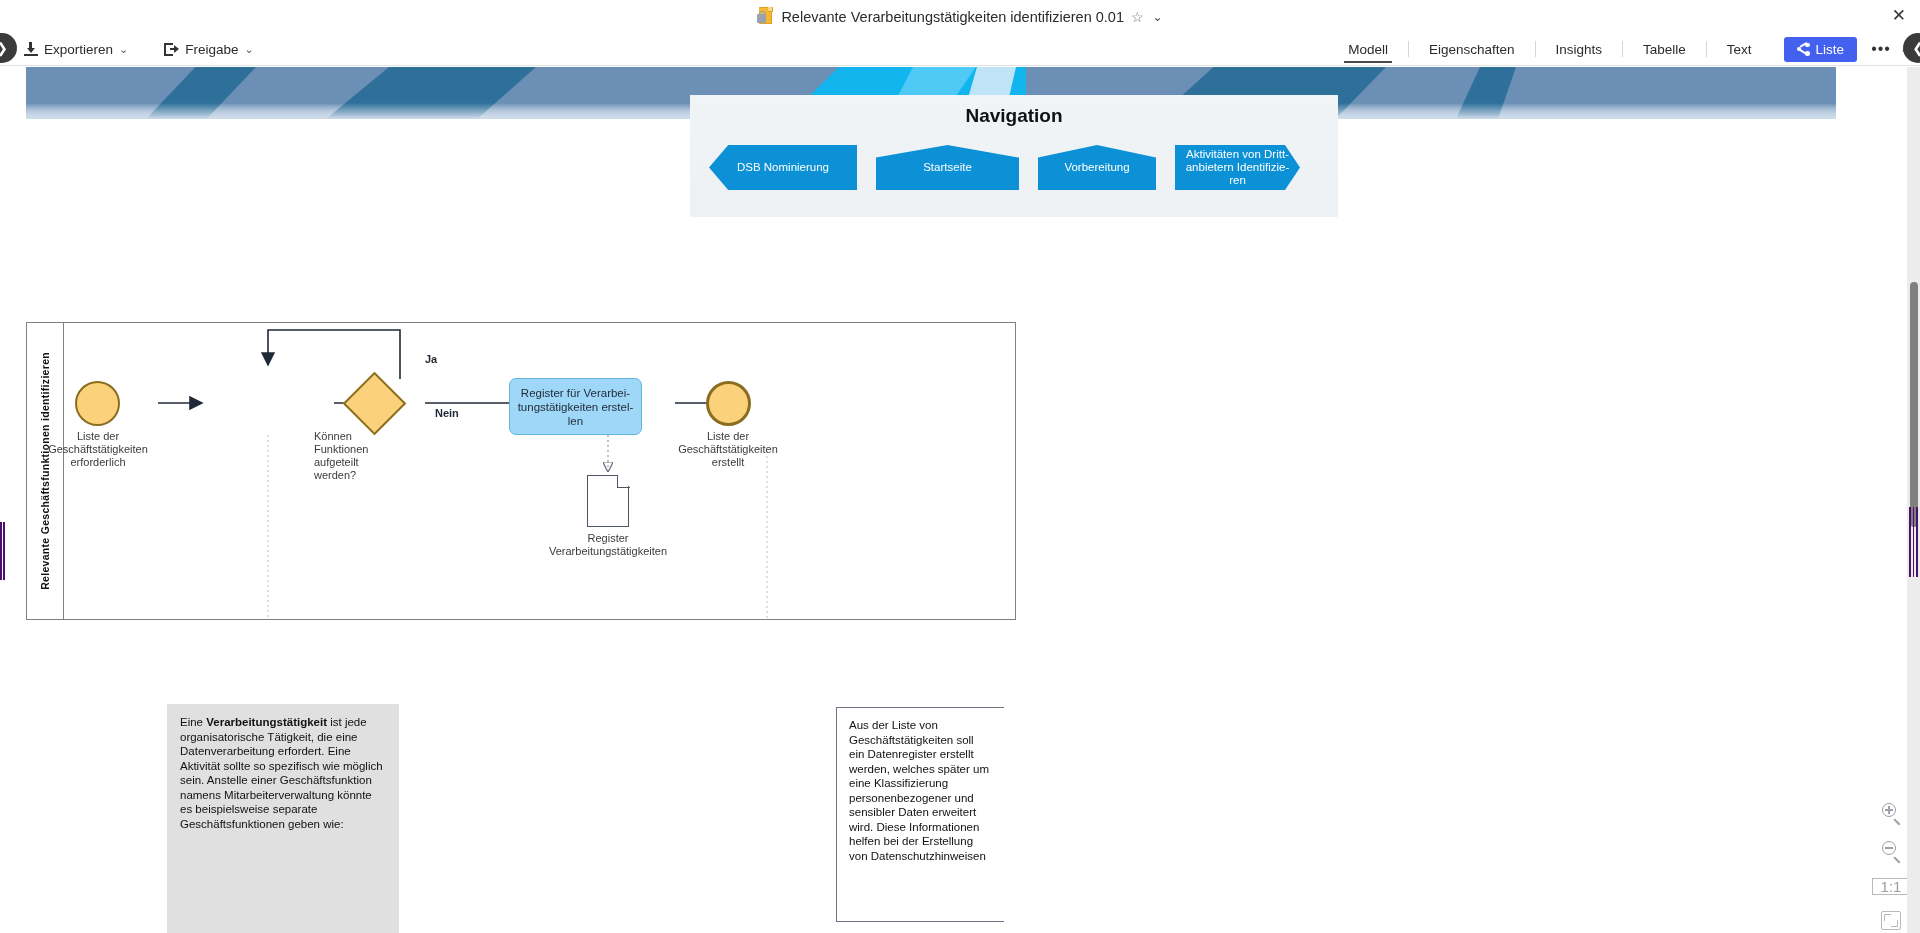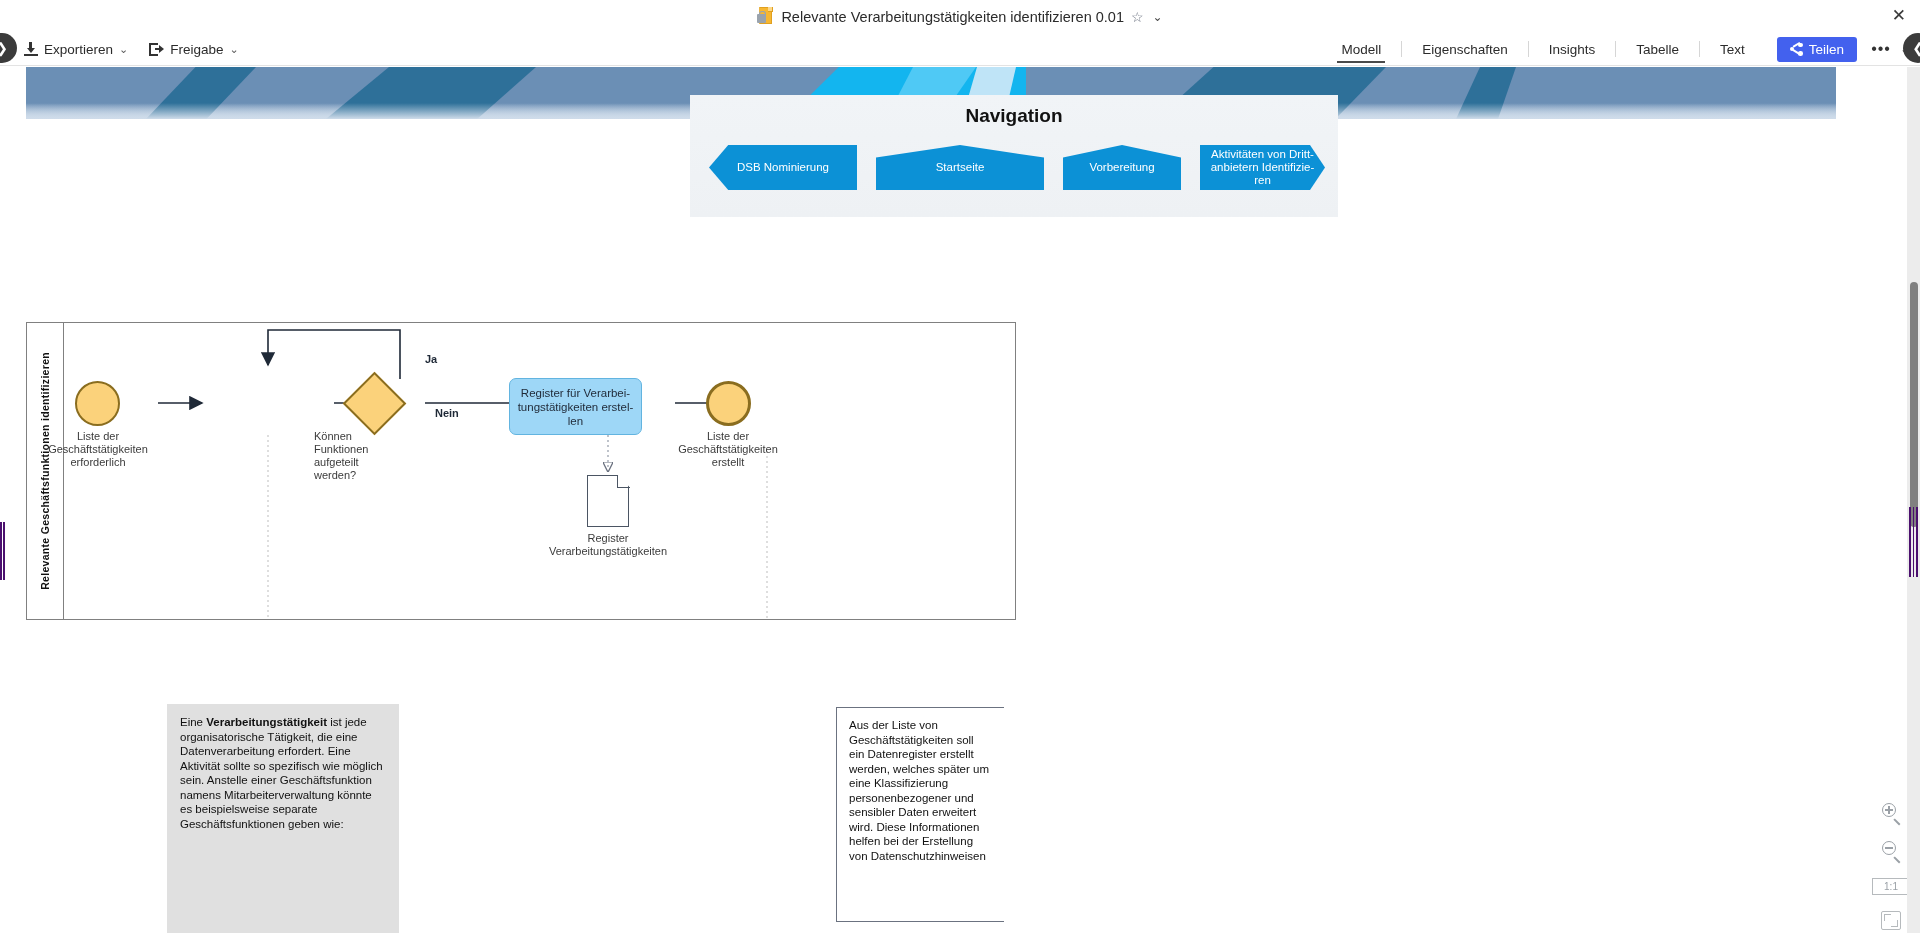--- a/index.html
+++ b/index.html
@@ -42,21 +42,21 @@
     position: absolute; right: 14px; top: 7px;
     font-size: 17px; color: #3a3a3a; line-height: 1; cursor: pointer;
   }
 
   
   .toolbar {
     position: absolute; top: 33px; left: 0; width: 1920px; height: 33px;
     background: #ffffff; border-bottom: 1px solid #e3e3e3;
     display: flex; align-items: center;
   }
-  .tb-left { display: flex; align-items: center; gap: 21px; margin-left: 24px; }
+  .tb-left { display: flex; align-items: center; gap: 36px; margin-left: 24px; }
   .tb-item { display: flex; align-items: center; gap: 6px; cursor: pointer; }
   .tb-label { font-size: 13.5px; color: #2b2b2b; }
   .tb-caret { font-size: 11px; color: #5a5a5a; }
   .ic-export { width: 14px; height: 14px; position: relative; }
   .ic-export .arr {
     position:absolute; left:5px; top:0; width:3px; height:8px; background:#333;
   }
   .ic-export .arrhead {
     position:absolute; left:2.5px; top:6px; width:0;height:0;
     border-left:4px solid transparent;border-right:4px solid transparent;border-top:5px solid #333;
@@ -154,21 +154,21 @@
   .nav-shapes {
     position: absolute; left: 0; top: 50px; width: 100%;
     display: flex; align-items: flex-start; gap: 19px; padding-left: 19px;
   }
   .nav-chip {
     background: #0c91d6; color: #fff; font-size: 11.5px; line-height: 13px;
     text-align: center; display: flex; align-items: center; justify-content: center;
     padding: 4px 6px; cursor: pointer; height: 45px;
   }
   .chip-back  { width: 148px; clip-path: polygon(13% 0, 100% 0, 100% 100%, 13% 100%, 0 50%); }
-  .chip-up1   { width: 168px; clip-path: polygon(0 28%, 50% 0, 100% 28%, 100% 100%, 0 100%); }
+  .chip-up1   { width: 143px; clip-path: polygon(0 28%, 50% 0, 100% 28%, 100% 100%, 0 100%); }
   .chip-up2   { width: 118px; clip-path: polygon(0 28%, 50% 0, 100% 28%, 100% 100%, 0 100%); }
   .chip-fwd   { width: 125px; clip-path: polygon(0 0, 88% 0, 100% 50%, 88% 100%, 0 100%); height: 45px; }
 
   
   .pool {
     position: absolute; left: 26px; top: 255px; width: 990px; height: 298px;
     border: 1px solid #808080; background: #fff;
   }
   .lane-header {
     position: absolute; left: 0; top: 0; width: 37px; height: 100%;
@@ -244,21 +244,21 @@
   }
   .rail-btn { width: 22px; height: 22px; cursor: pointer; position: relative; color: #9aa0a6; }
   .mag { position:absolute; left:2px; top:1px; width:14px; height:14px; border:1.8px solid #9aa0a6; border-radius:50%; }
   .mag-h { position:absolute; right:1px; bottom:1px; width:8px; height:1.8px; background:#9aa0a6; transform:rotate(45deg); }
   .mag-p, .mag-m { position:absolute; background:#9aa0a6; }
   .mag-p.v { left:8.1px; top:4px; width:1.7px; height:8px; }
   .mag-p.h { left:5px; top:7.1px; width:8px; height:1.7px; }
   .mag-m.h { left:5px; top:7.1px; width:8px; height:1.7px; }
   .rail-1to1 {
     width:38px;height:17px;border:1.5px solid #b6babd;border-radius:0;
-    font-size:10px;color:#9aa0a6;display:flex;align-items:center;justify-content:center;
+    font-size:15px;color:#9aa0a6;display:flex;align-items:center;justify-content:center;
   }
   .rail-fit {
     width:20px;height:19px;border:1.5px solid #b6babd;border-radius:2px;position:relative;
   }
   .rail-fit:before{content:"";position:absolute;left:2px;top:2px;width:6px;height:6px;border-left:1.4px solid #b6babd;border-top:1.4px solid #b6babd;}
   .rail-fit:after{content:"";position:absolute;right:2px;bottom:2px;width:6px;height:6px;border-right:1.4px solid #b6babd;border-bottom:1.4px solid #b6babd;}
 
   
   .vscroll-track {
     position: absolute; right: 0; top: 67px; width: 13px; height: 866px; background: #ececec;
@@ -329,21 +329,21 @@
     <div class="tab-sep"></div>
     <div class="tab">Text</div>
     <div class="btn-share">
       <span class="share-glyph">
         <i></i>
           <i></i>
           <i></i>
           <b></b>
           <b class="b2"></b>
       </span>
-      <span>Teilen</span>
+      <span>Liste</span>
     </div>
     <span class="tb-dots">•••</span>
     <span class="tb-chev">⌄</span>
   </div>
 </div>
 
 <div class="collapse-left">❯</div>
 <div class="collapse-right">❮</div>
 
 <div class="canvas">

